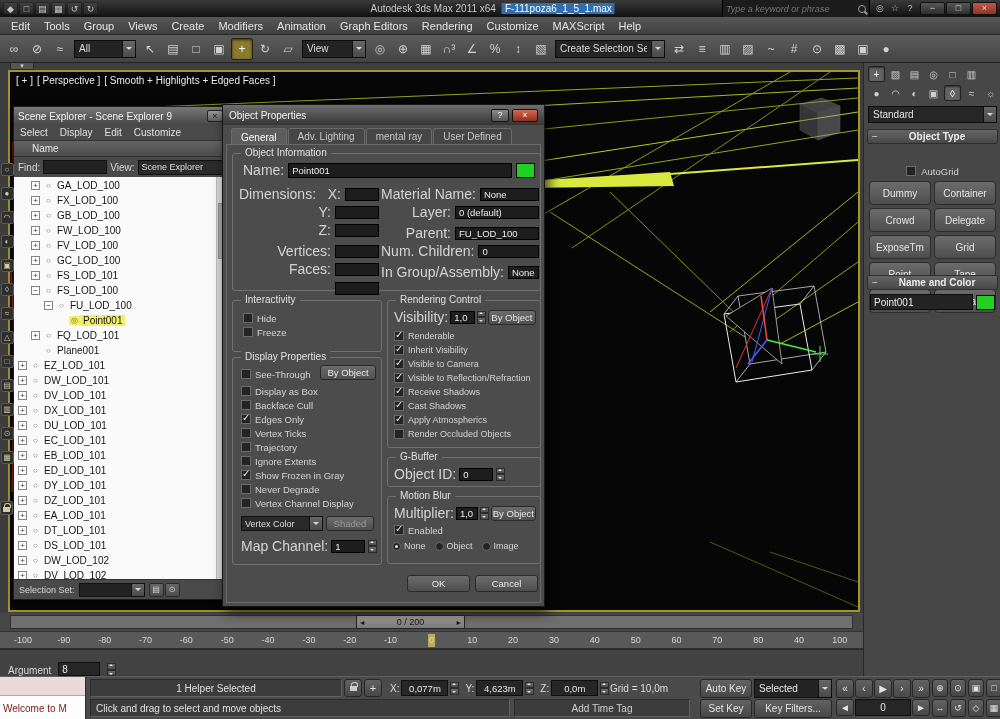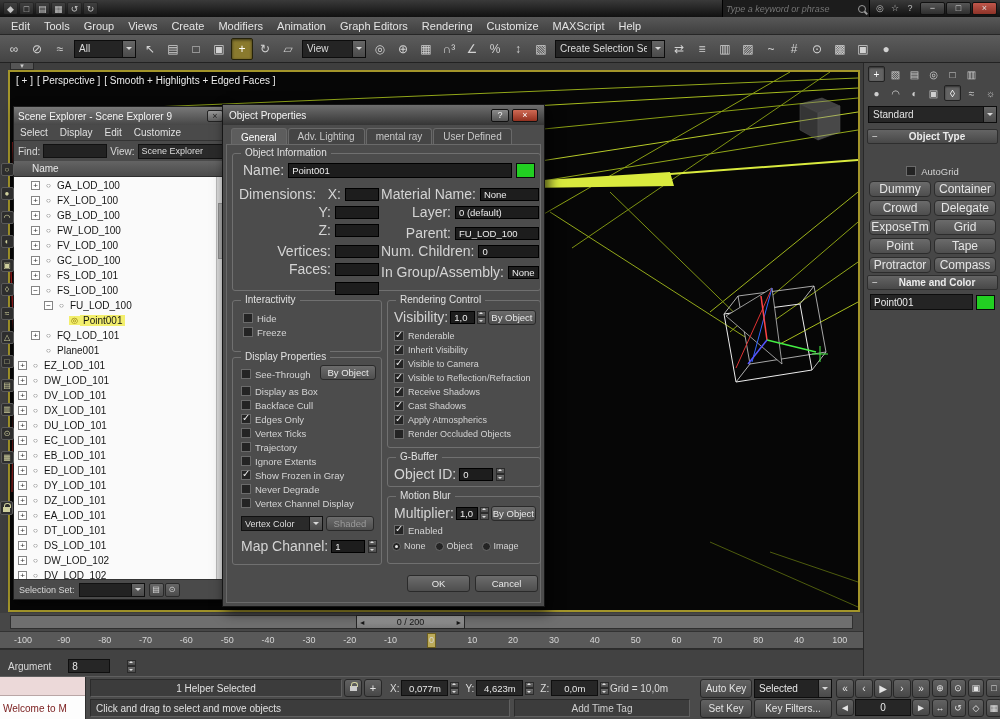--- a/index.html
+++ b/index.html
@@ -147,43 +147,43 @@
   .cp-tab.pressed{background:#636363;border-color:#222;box-shadow:inset 0 1px 2px #0008;color:#fff}
   #cp-dd{position:absolute;left:4px;top:43px;width:129px;height:17px;background:#262626;border:1px solid #0d0d0d;
     display:flex;align-items:center;padding-left:4px;color:#e4e4e4;font-size:10px}
   .rollout-h{height:15px;background:linear-gradient(#646464,#484848);border:1px solid #2e2e2e;border-radius:2px;
     display:flex;align-items:center;padding:0 4px;font-size:10px;color:#ececec;font-weight:bold}
   .rollout-h .minus{width:9px;color:#ddd;font-weight:normal}
   .rollout-h .rt{flex:1;text-align:center;font-weight:bold}
   #ro-objtype{position:absolute;left:3px;top:66px;width:131px}
   #autogrid-row{display:flex;align-items:center;justify-content:center;gap:5px;height:18px;margin-top:18px}
   #ot-grid{display:grid;grid-template-columns:repeat(2,62px);gap:3px 3px;justify-content:center;margin-top:1px}
-  .cp-btn{height:16px;background:linear-gradient(#6b6b6b,#4e4e4e);border:1px solid #2c2c2c;border-radius:4px;
-    color:#e6e6e6;font-size:12px;display:flex;align-items:center;justify-content:center;white-space:nowrap}
+  .cp-btn{height:24px;background:linear-gradient(#6b6b6b,#4e4e4e);border:1px solid #2c2c2c;border-radius:4px;
+    color:#e6e6e6;font-size:10px;display:flex;align-items:center;justify-content:center;white-space:nowrap}
   #ro-namecolor{position:absolute;left:3px;top:212px;width:131px}
   #nc-row{display:flex;align-items:center;gap:3px;padding:4px 3px 0 3px}
   #nc-name{flex:1;height:16px;background:#242424;border:1px solid #0d0d0d;color:#ececec;font-size:10px;
     display:flex;align-items:center;padding-left:3px}
   .swatch{width:19px;height:15px;background:#22cf22;border:1px solid #0a0a0a;flex:none}
 
   
   #timeslider{position:absolute;left:0;top:613px;width:863px;height:18px;background:#474747;
     display:flex;align-items:center;padding:0 10px;z-index:4}
   #ts-track{flex:1;height:14px;background:#6f6f6f;border:1px solid #2f2f2f;position:relative}
   #ts-handle{position:absolute;left:41%;width:13%;top:-1px;bottom:-1px;background:linear-gradient(#a0a0a0,#7b7b7b);
     border:1px solid #262626;display:flex;align-items:center;justify-content:space-between;color:#161616;
     font-size:9px;padding:0 2px}
   #trackbar{position:absolute;left:0;top:631px;width:863px;height:18px;background:#595959;border-top:1px solid #333;
     border-bottom:1px solid #2c2c2c;z-index:4}
   #tb-ruler{position:absolute;left:0;top:0;right:0;bottom:0;display:flex;justify-content:space-between;
     align-items:center;padding:0 10px;font-size:9px;color:#d6d6d6}
   #tb-ruler span{width:26px;text-align:center}
   #frame-marker{position:absolute;left:427px;top:1px;width:9px;height:15px;background:#bcab5a;border:1px solid #6c5e20}
   #argument-row{position:absolute;left:0;top:649px;width:863px;height:27px;background:#424242;
-    border-top:1px solid #2e2e2e;display:flex;align-items:center;gap:17px;padding:6px 0 0 8px;z-index:4}
+    border-top:1px solid #2e2e2e;display:flex;align-items:flex-end;gap:7px;padding:6px 0 0 8px;z-index:4}
   #argument-row .lbl{color:#d8d8d8;font-size:10px}
   #arg-field{width:42px;height:14px;background:#262626;border:1px solid #0f0f0f;color:#e8e8e8;font-size:10px;
     display:flex;align-items:center;padding-left:3px}
 
   
   #statusbar{position:absolute;left:0;top:676px;width:1000px;height:43px;background:#4a4a4a;
     border-top:1px solid #5f5f5f;z-index:6}
   #listener{position:absolute;left:0;top:0;width:86px;height:43px;border-right:1px solid #2e2e2e}
   #listener-top{height:19px;background:#ecd9d9;border-bottom:1px solid #b9a6a6}
   #listener-bottom{height:24px;background:#fdfdfd;color:#7c2020;font-size:10px;display:flex;align-items:center;padding-left:3px}
@@ -222,20 +222,24 @@
   <div id="titlebar">
     <span class="tb-group">
 
     <span class="qa-icon">◆</span>
         <span class="qa-icon">□</span>
         <span class="qa-icon">▤</span>
         <span class="qa-icon">▦</span>
         <span class="qa-icon">↺</span>
         <span class="qa-icon">↻</span>
       </span>
+    <span id="title-center">
+      <span id="title-text">Autodesk 3ds Max 2011 x64</span>
+      <span id="doc-name">F-111poza6_1_5_1.max</span>
+    </span>
     <span id="title-right">
       <span id="search-box">
         <input placeholder="Type a keyword or phrase" style="">
         <span class="mag"></span>
       </span>
       <span class="tb-group">
 
       <span class="ic-icon">◎</span>
           <span class="ic-icon">☆</span>
           <span class="ic-icon">?</span>
@@ -410,30 +414,30 @@
       <span>Scene Explorer - Scene Explorer 9</span>
       <span id="se-close">×</span>
     </div>
     <div id="se-menus">
 
     <span class="se-menu">Select</span>
         <span class="se-menu">Display</span>
         <span class="se-menu">Edit</span>
         <span class="se-menu">Customize</span>
       </div>
+    <div id="se-header">
+      <span>Name</span>
+    </div>
     <div id="se-findrow">
       <label>Find:</label>
       <input id="se-find" style="">
       <label>View:</label>
       <span class="se-dd">
         <span>Scene Explorer</span>
       </span>
-    </div>
-    <div id="se-header">
-      <span>Name</span>
     </div>
     <div id="se-tree">
       <div>
 
       <div class="trow ind2">
             <span class="exp">+</span>
             <span class="ticon">○</span>
             <span class="tlabel">GA_LOD_100</span>
           </div>
           <div class="trow ind2">

